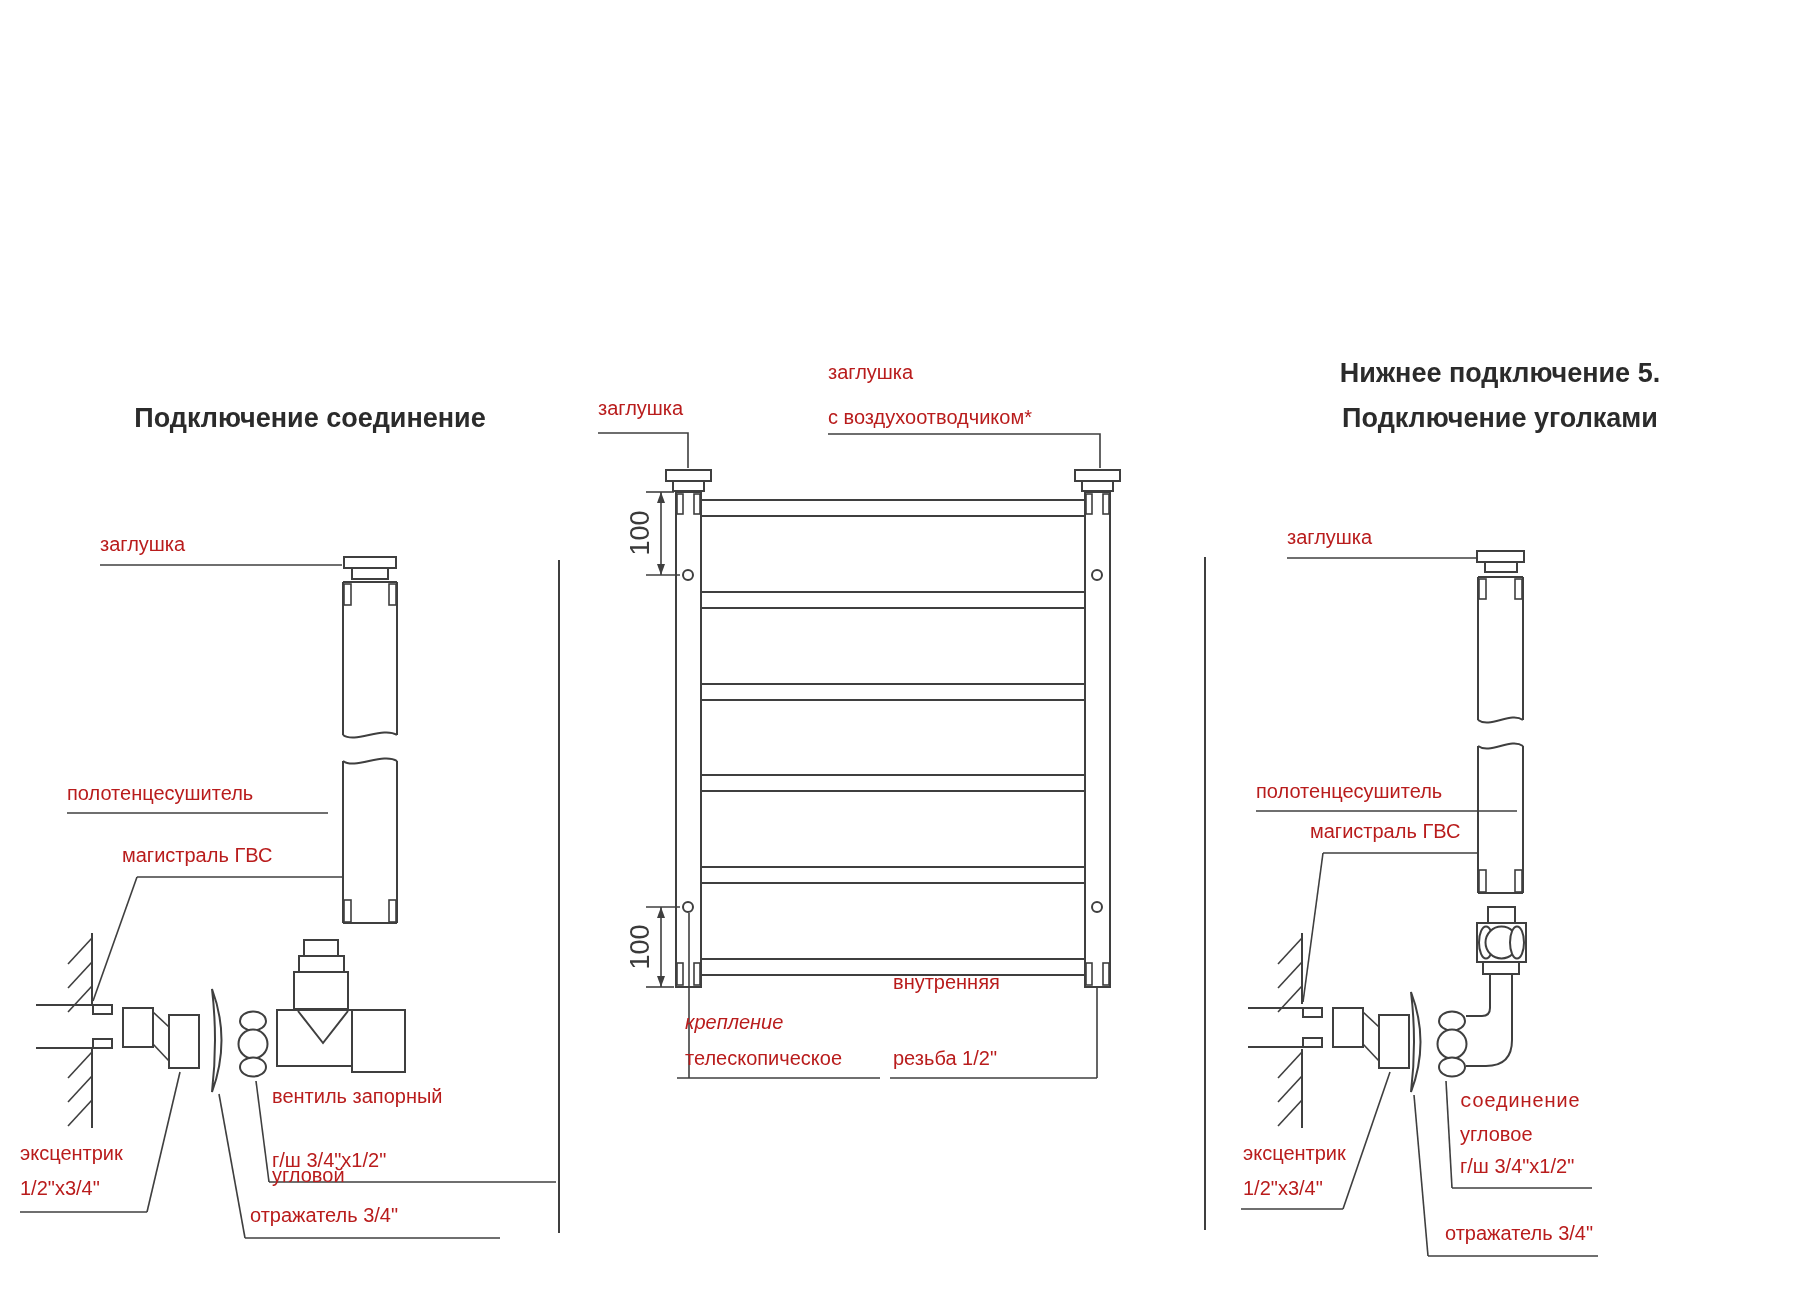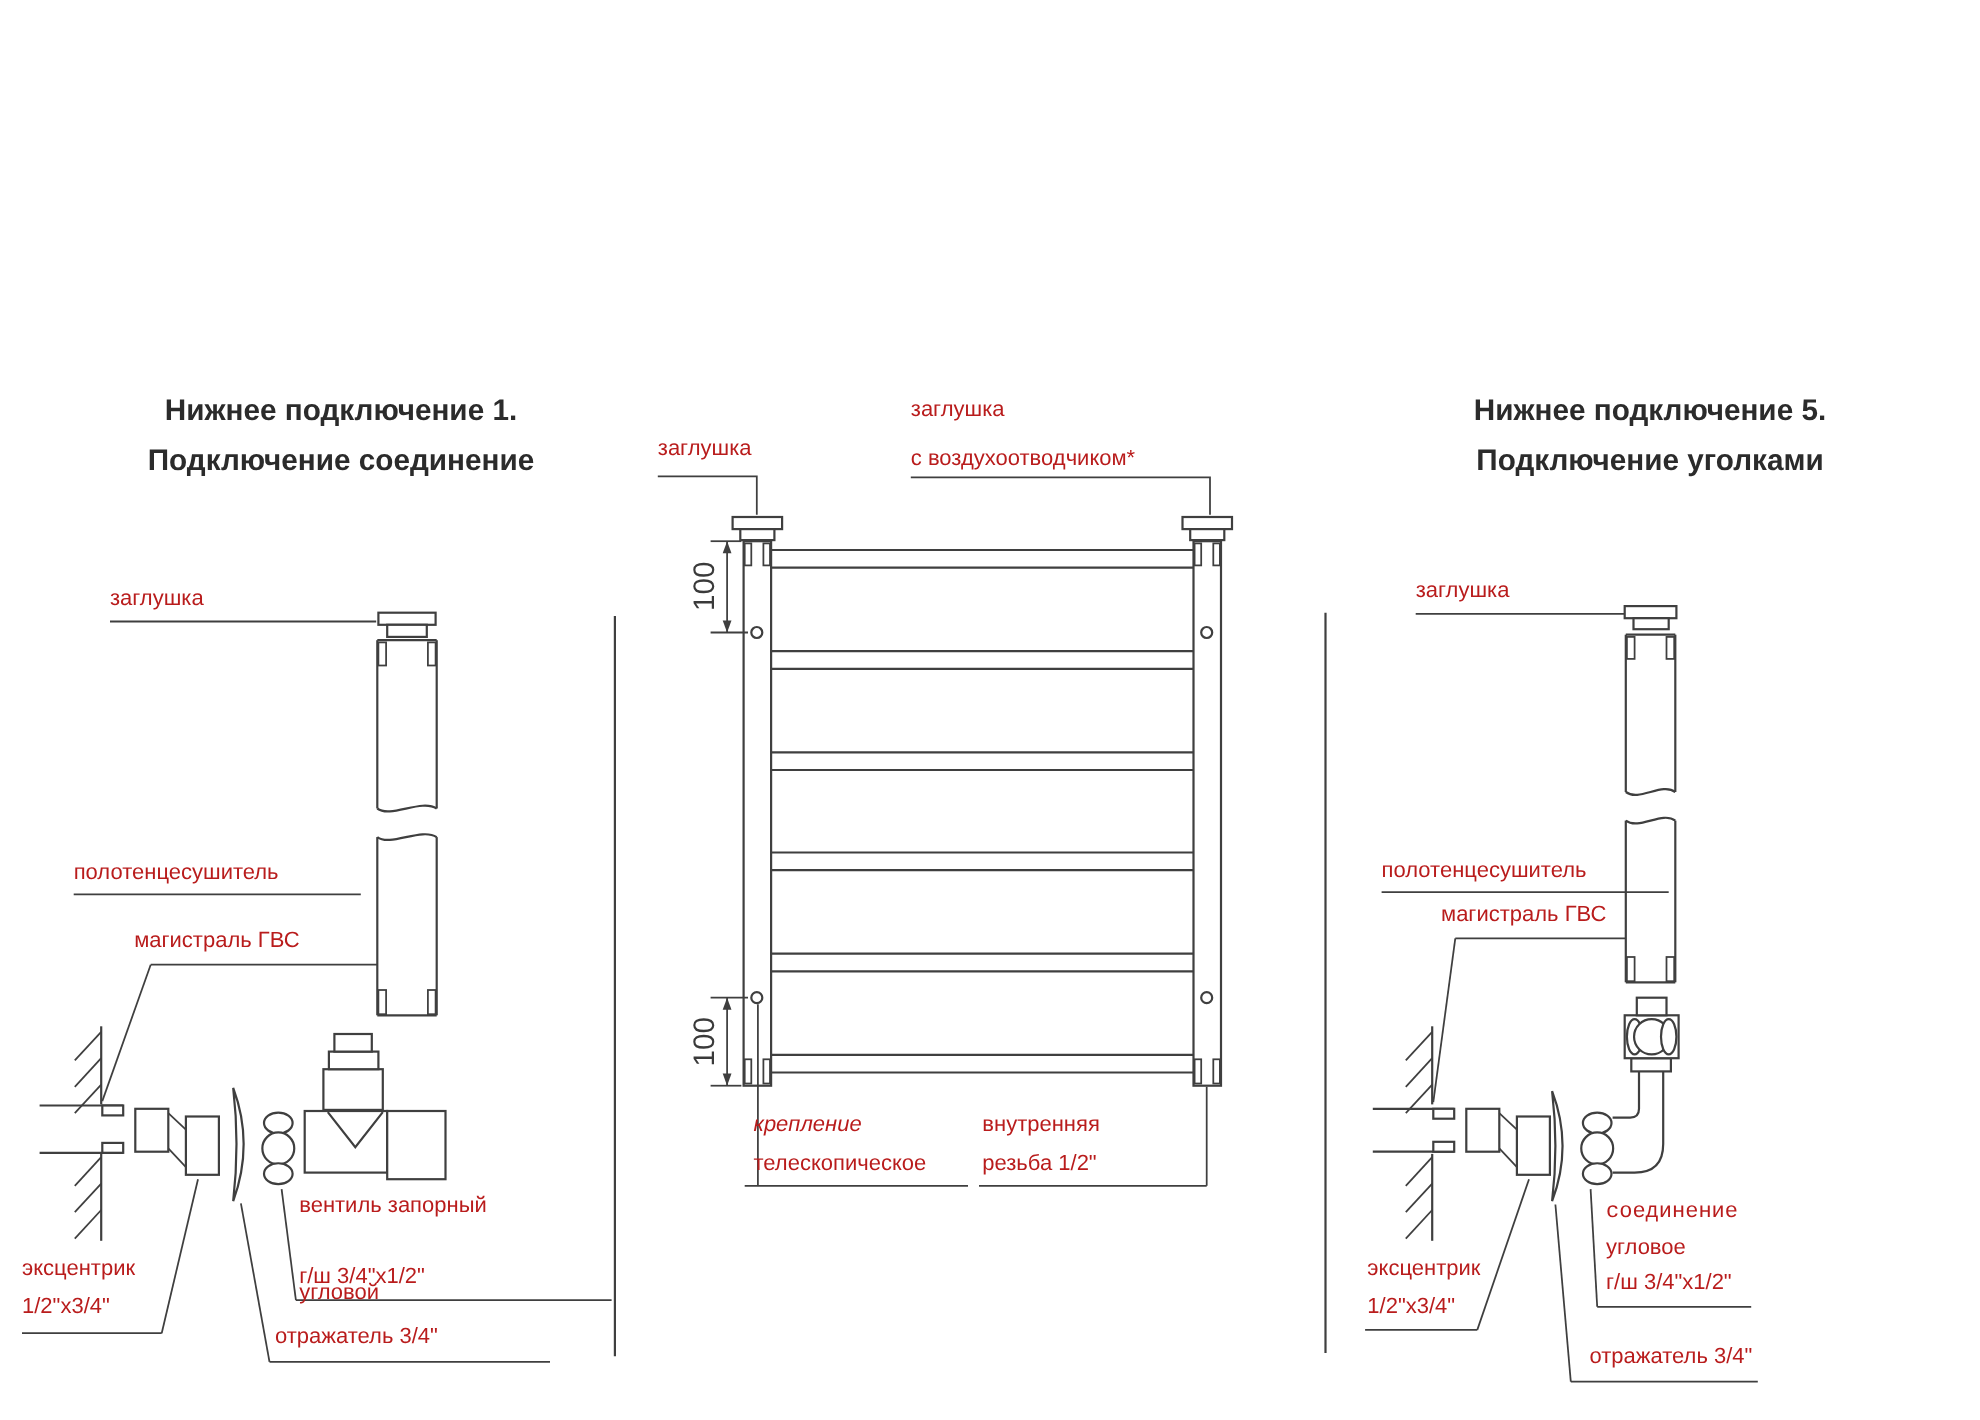--- a/index.html
+++ b/index.html
@@ -248,42 +248,41 @@
         <line class="thin" x1="1343" y1="1209" x2="1390" y2="1072"></line>
         <line class="thin" x1="1452" y1="1188" x2="1592" y2="1188"></line>
         <line class="thin" x1="1452" y1="1188" x2="1446" y2="1081"></line>
         <line class="thin" x1="1428" y1="1256" x2="1598" y2="1256"></line>
         <line class="thin" x1="1428" y1="1256" x2="1414" y2="1095"></line>
       </g>
     </g>
   </svg>
 
 
-  <div class="hdr" style="left:115px;top:358px;width:390px;">Нижнее подключение 1.</div>
   <div class="hdr" style="left:115px;top:403px;width:390px;">Подключение соединение</div>
 
   <div class="hdr" style="left:1310px;top:358px;width:380px;">Нижнее подключение 5.</div>
   <div class="hdr" style="left:1310px;top:403px;width:380px;">Подключение уголками</div>
 
   <div class="lbl" style="left:100px;top:534px;">заглушка</div>
   <div class="lbl" style="left:67px;top:783px;">полотенцесушитель</div>
   <div class="lbl" style="left:122px;top:845px;">магистраль ГВС</div>
   <div class="lbl" style="left:20px;top:1143px;">эксцентрик</div>
   <div class="lbl" style="left:20px;top:1178px;">1/2"х3/4"</div>
   <div class="lbl" style="left:272px;top:1086px;">вентиль запорный</div>
   <div class="lbl" style="left:272px;top:1165px;">угловой</div>
   <div class="lbl" style="left:272px;top:1150px;">г/ш 3/4"х1/2"</div>
   <div class="lbl" style="left:250px;top:1205px;">отражатель 3/4"</div>
 
   <div class="lbl" style="left:598px;top:398px;">заглушка</div>
   <div class="lbl" style="left:828px;top:362px;">заглушка</div>
   <div class="lbl" style="left:828px;top:407px;">с воздухоотводчиком*</div>
   <div class="lbl" style="left:685px;top:1012px;font-style:italic;">крепление</div>
   <div class="lbl" style="left:685px;top:1048px;">телескопическое</div>
-  <div class="lbl" style="left:893px;top:1012px;text-align:center;">внутренняя</div>
+  <div class="lbl" style="left:893px;top:972px;text-align:center;">внутренняя</div>
   <div class="lbl" style="left:893px;top:1048px;">резьба 1/2"</div>
 
   <div class="lbl" style="left:1287px;top:527px;">заглушка</div>
   <div class="lbl" style="left:1256px;top:781px;">полотенцесушитель</div>
   <div class="lbl" style="left:1310px;top:821px;">магистраль ГВС</div>
   <div class="lbl" style="left:1243px;top:1143px;">эксцентрик</div>
   <div class="lbl" style="left:1243px;top:1178px;">1/2"х3/4"</div>
   <div class="lbl" style="left:1460px;top:1092px;font-family:Liberation Mono, monospace;">соединение</div>
   <div class="lbl" style="left:1460px;top:1124px;">угловое</div>
   <div class="lbl" style="left:1460px;top:1156px;">г/ш 3/4"х1/2"</div>

